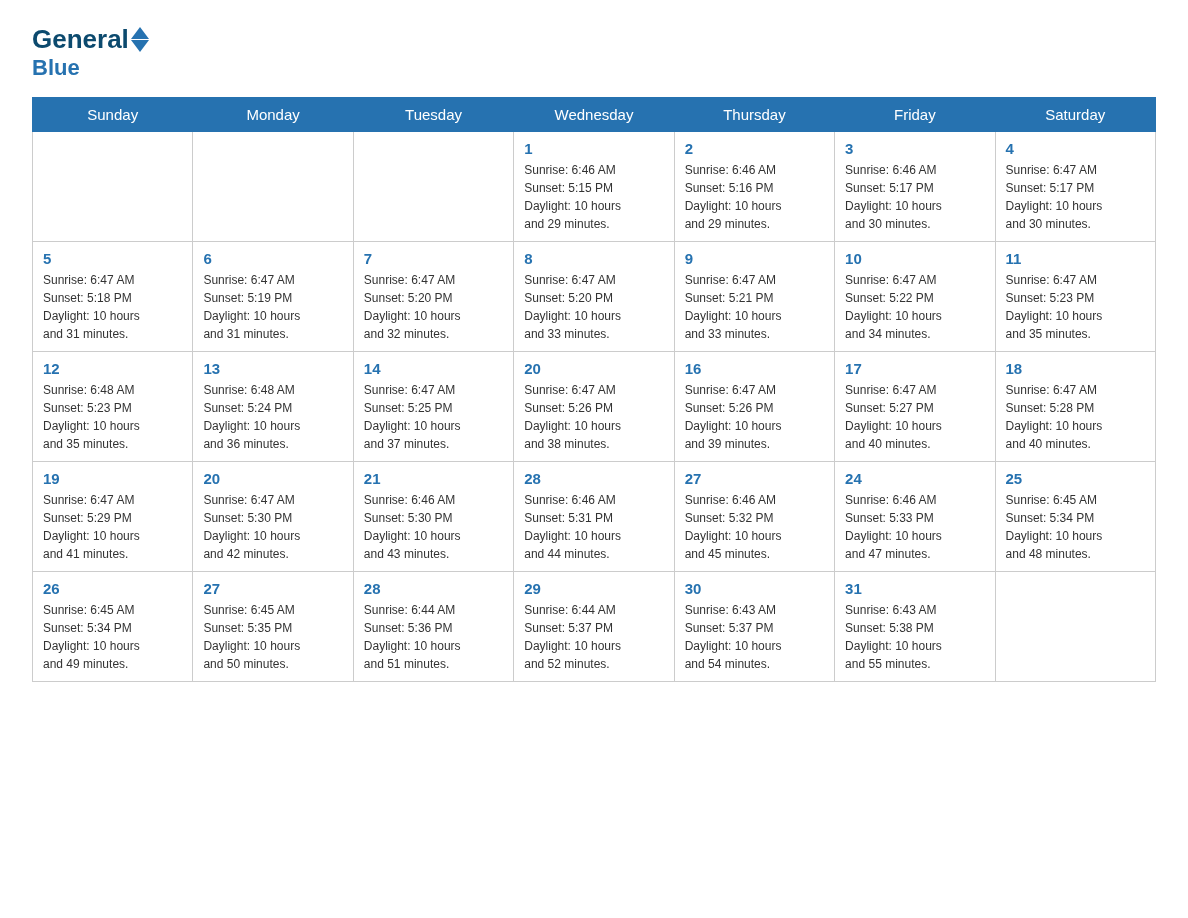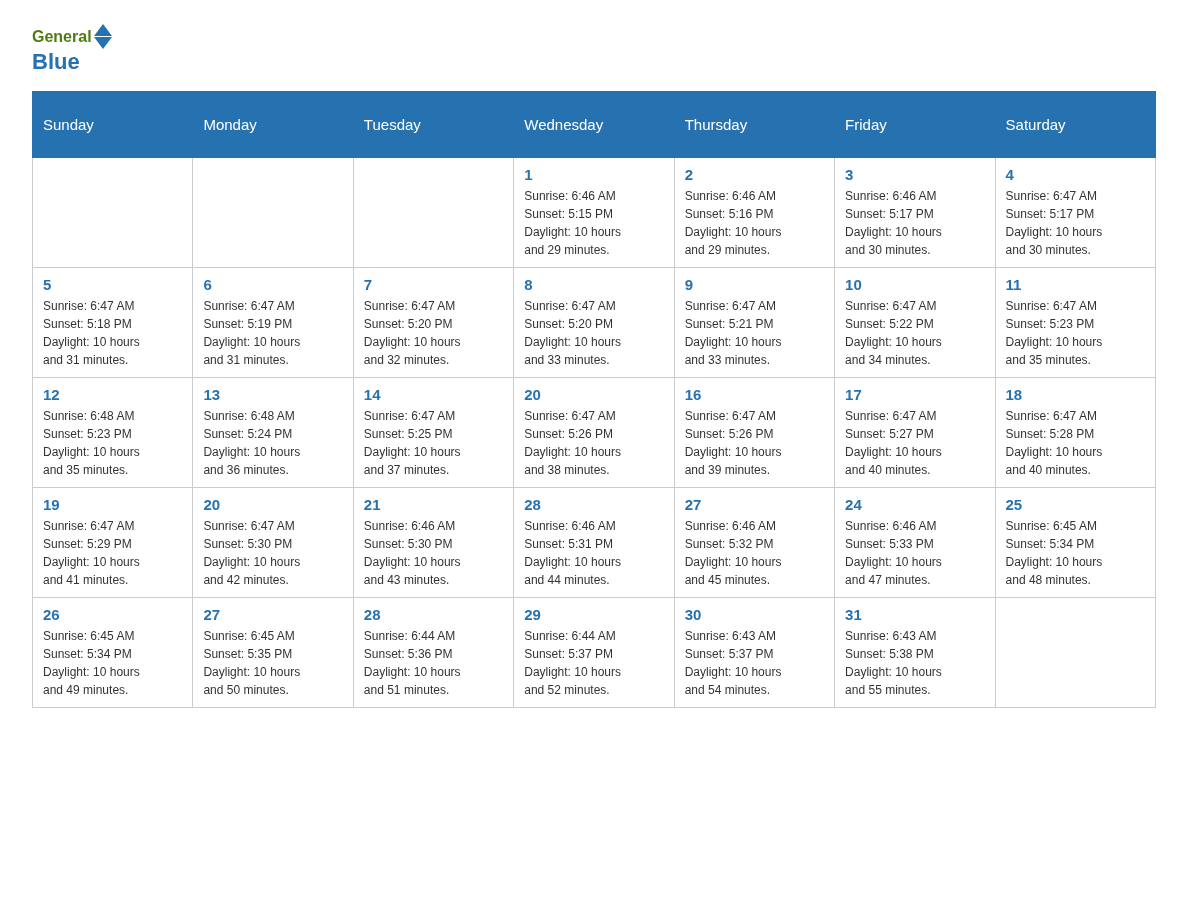--- a/index.html
+++ b/index.html
@@ -14,23 +14,23 @@
       display: flex;
       justify-content: space-between;
       align-items: flex-start;
       margin-bottom: 16px;
     }
     .logo {
       display: flex;
       align-items: center;
     }
     .logo-text-general {
-      font-size: 16px;
+      font-size: 26px;
       font-weight: bold;
-      color: #4d7c0f;
+      color: #0c4a6e;
     }
     .logo-text-blue {
       font-size: 22px;
       font-weight: bold;
       color: #2672b0;
       margin-top: 24px;
     }
     .logo-wrapper {
       display: flex;
       flex-direction: column;
@@ -53,22 +53,22 @@
       margin-top: 4px;
     }
     .calendar {
       width: 100%;
       border-collapse: collapse;
       table-layout: fixed;
     }
     .calendar th {
       background-color: #2672b0;
       color: #fff;
-      padding: 24px 10px;
-      text-align: left;
+      padding: 8px 10px;
+      text-align: center;
       font-size: 15px;
       font-weight: normal;
       border: 1px solid #2672b0;
     }
     .calendar td {
       vertical-align: top;
       padding: 8px 10px;
       border: 1px solid #ccc;
       height: 110px;
       font-size: 13px;

